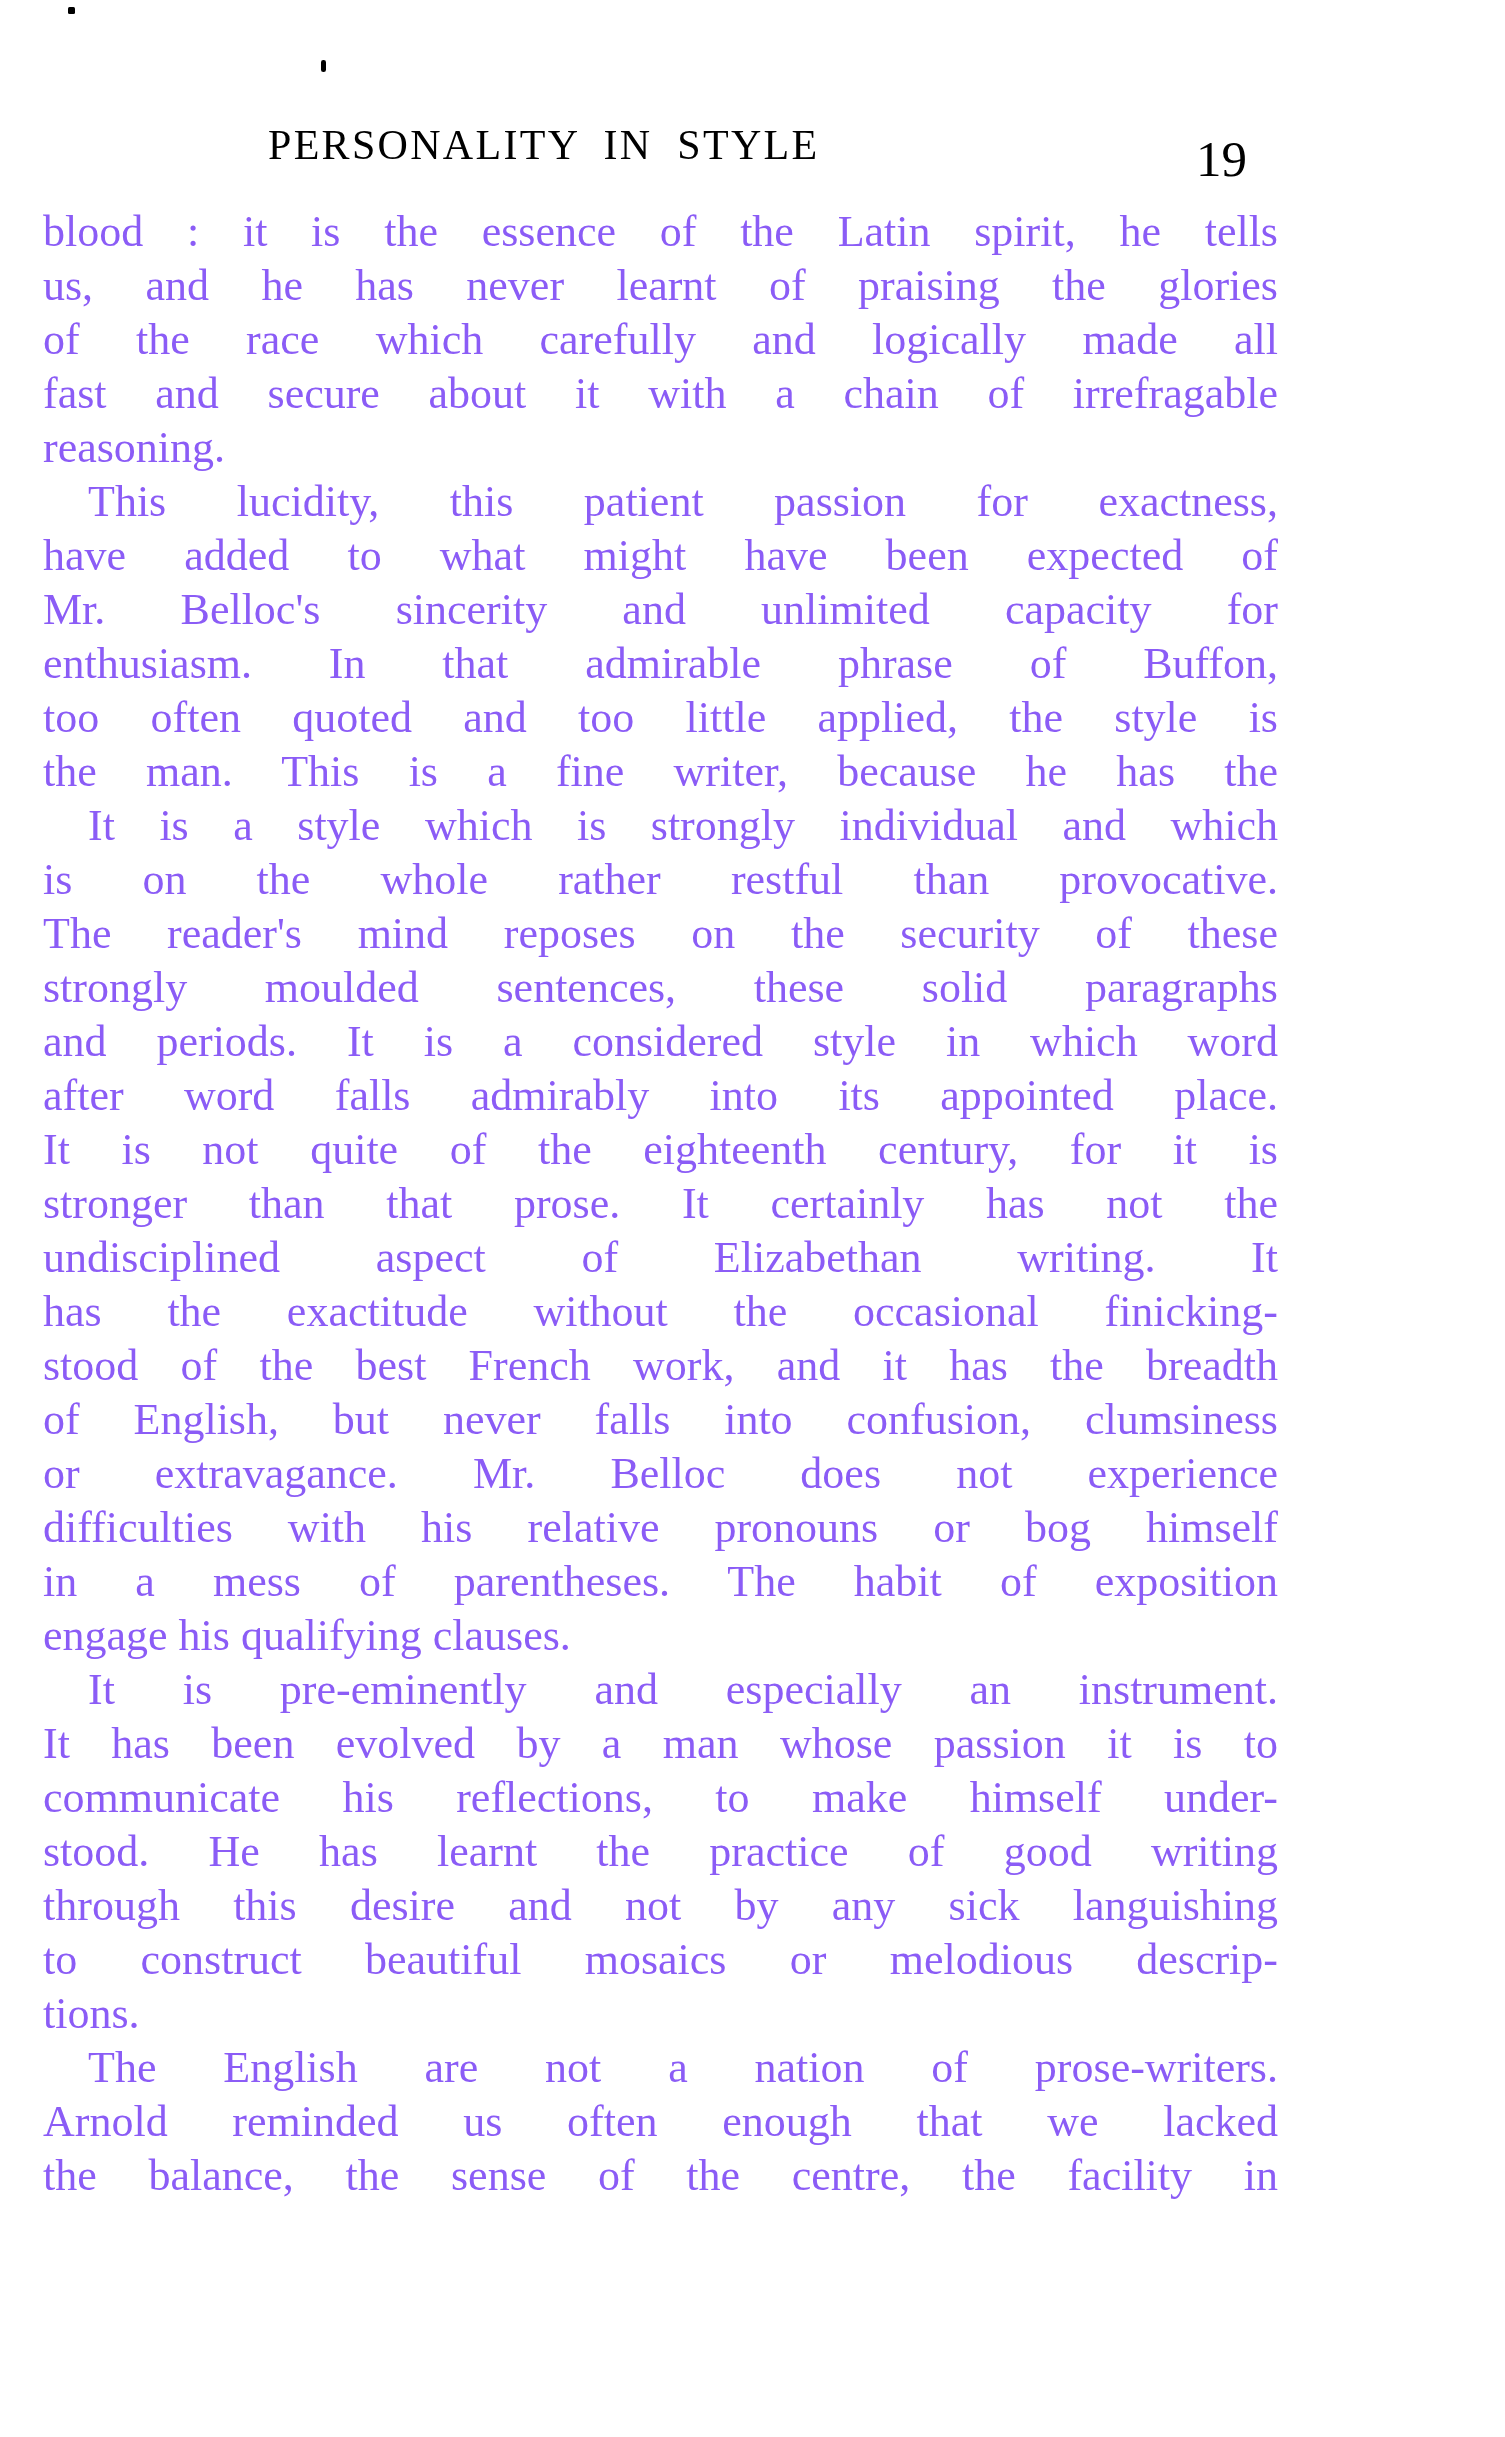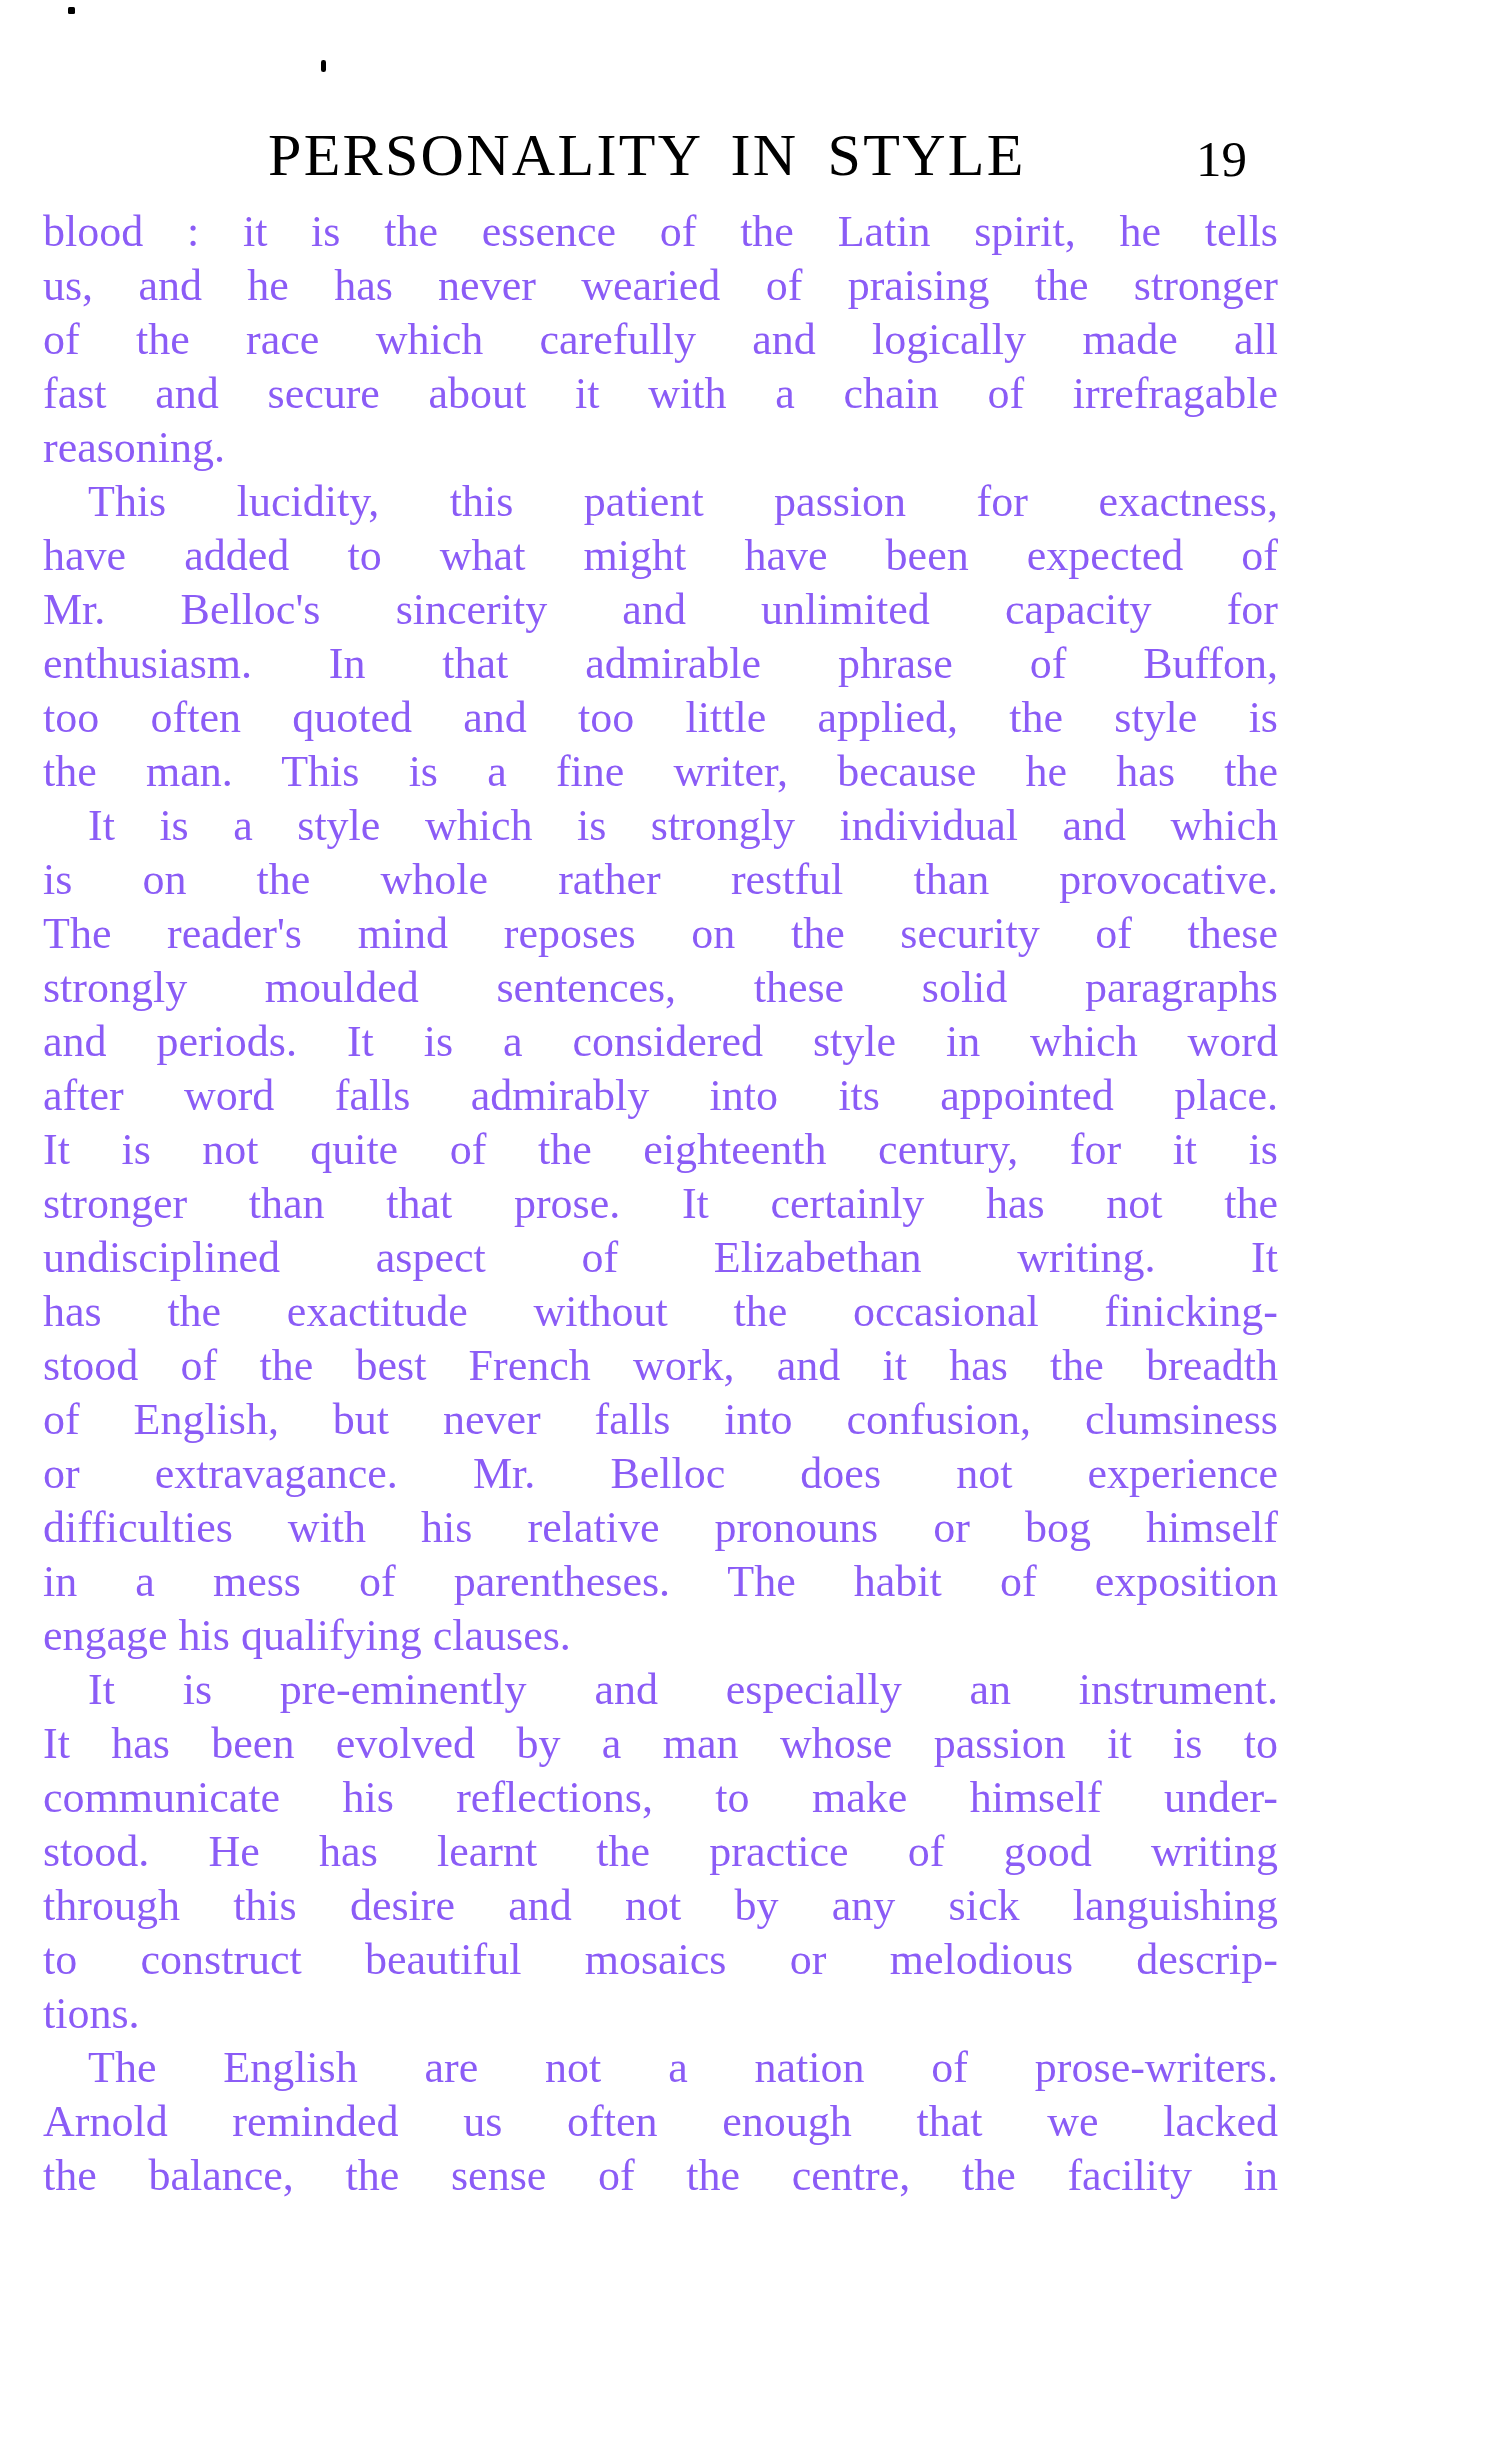--- a/index.html
+++ b/index.html
@@ -20,21 +20,21 @@
     position: absolute;
     left: 0;
     top: 121px;
     width: 1506px;
     height: 75px;
   }
   .header-title {
     position: absolute;
     left: 268px;
     top: 0;
-    font-size: 60px;
+    font-size: 42px;
     letter-spacing: 2.3px;
     word-spacing: 12px;
     white-space: nowrap;
     color: #000000;
   }
   .page-number {
     position: absolute;
     left: 1196px;
     top: 9px;
     font-size: 51px;
@@ -87,21 +87,21 @@
   <div class="artifact artifact-1"></div>
   <div class="artifact artifact-2"></div>
 
   <div class="running-header">
     <span class="header-title">PERSONALITY IN STYLE</span>
     <span class="page-number">19</span>
   </div>
 
   <div class="body-text" id="body-text">
       <div class="line">blood : it is the essence of the Latin spirit, he tells</div>
-      <div class="line">us, and he has never wearied of praising the stronger</div>
+      <div class="line">us, and he has never learnt of praising the glories</div>
       <div class="line">of the race which carefully and logically made all</div>
       <div class="line">fast and secure about it with a chain of irrefragable</div>
       <div class="line short">reasoning.</div>
       <div class="line indent">This lucidity, this patient passion for exactness,</div>
       <div class="line">have added to what might have been expected of</div>
       <div class="line">Mr. Belloc's sincerity and unlimited capacity for</div>
       <div class="line">enthusiasm. In that admirable phrase of Buffon,</div>
       <div class="line">too often quoted and too little applied, the style is</div>
       <div class="line">the man. This is a fine writer, because he has the</div>
       <div class="line indent">It is a style which is strongly individual and which</div>

